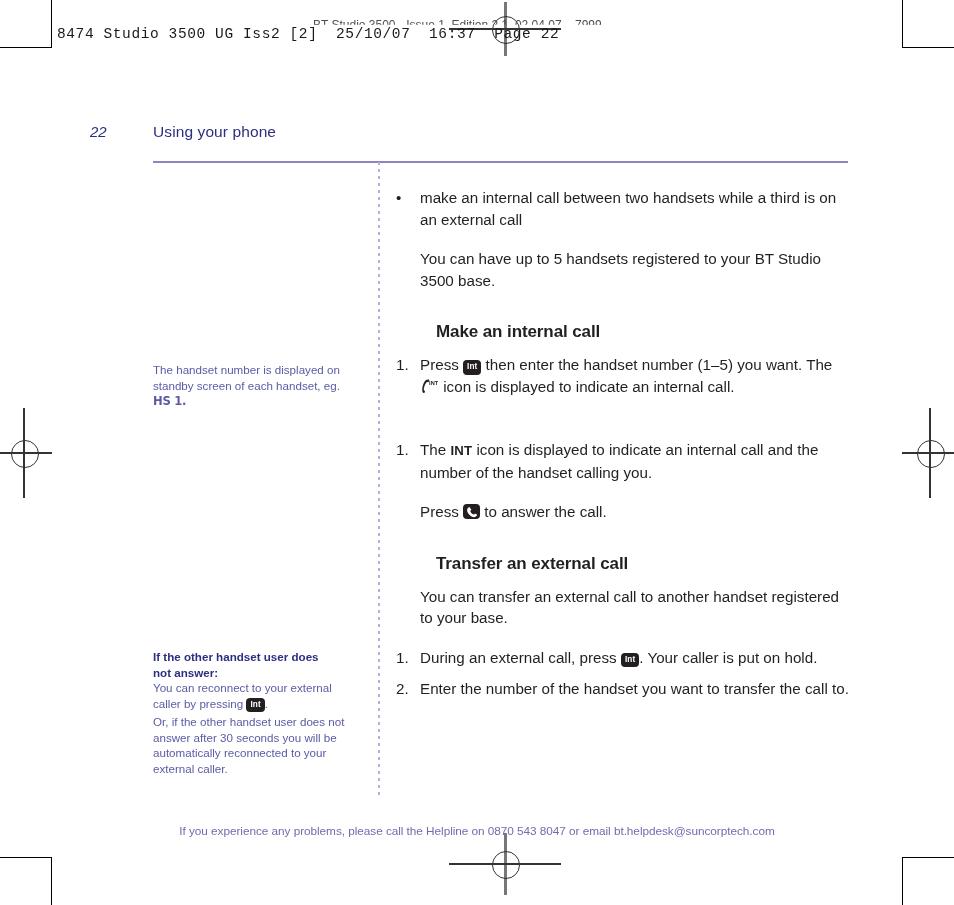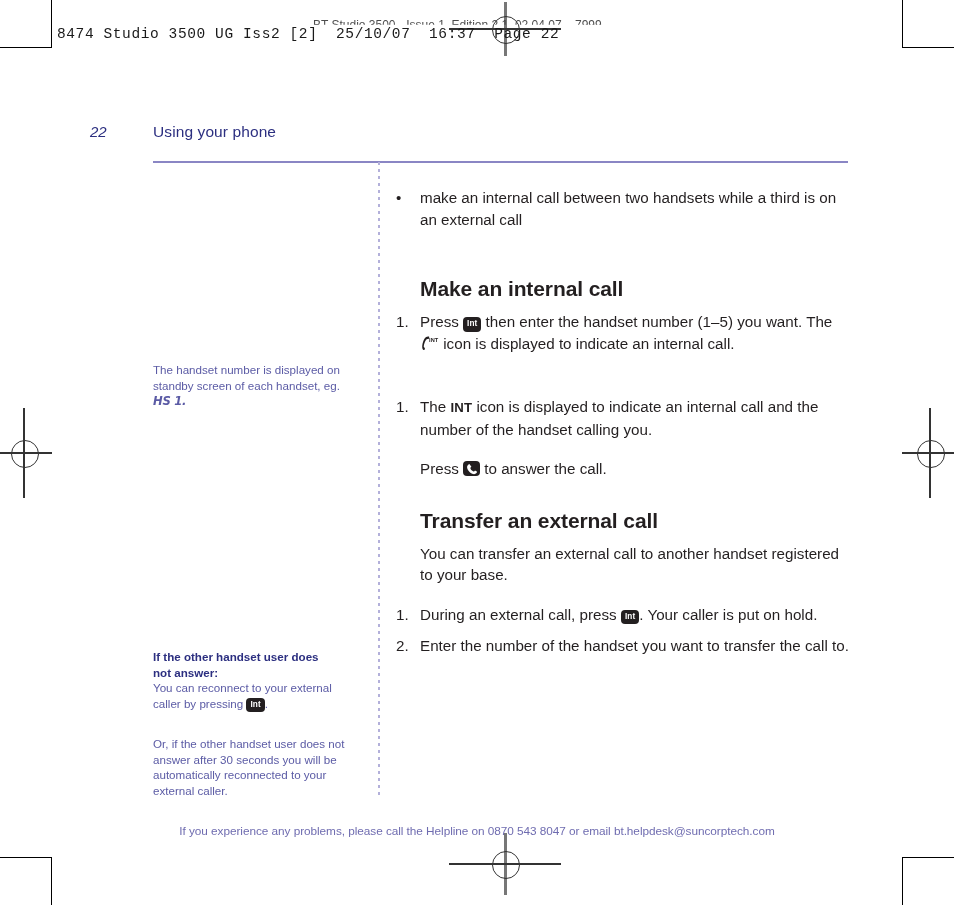--- a/index.html
+++ b/index.html
@@ -136,24 +136,23 @@
   }
   .note-top { top: 177px; }
   .note-bottom { top: 432px; }
   .note b {
     color: #2c2f80;
     font-weight: 700;
     display: block;
     margin-top: 32px;
   }
   .note p { margin: 0; }
-  .note p.gap { margin-top: 24px; }
+  .note p.gap { margin-top: 2px; }
   .note .hs {
     font-family: "DejaVu Sans", sans-serif;
-    font-style: italic;
     font-weight: 600;
     font-size: 11.6px;
     letter-spacing: -0.3px;
   }
 
   
   .main {
     position: absolute;
     left: 396px;
     top: 187px;
@@ -173,22 +172,22 @@
     line-height: 21.5px;
     color: #231f20;
   }
   .body-text {
     margin-left: 24px;
     font-size: 15.2px;
     line-height: 21.5px;
     color: #231f20;
   }
   .sec-head {
-    margin-left: 24px;
-    font-size: 21px;
+    margin-left: 40px;
+    font-size: 17px;
     line-height: 21px;
     font-weight: 700;
     color: #231f20;
     letter-spacing: -0.1px;
   }
   .sp-18 { height: 18px; }
   .sp-12 { height: 12px; }
   .sp-10 { height: 10px; }
   .sp-30 { height: 30px; }
 
@@ -310,20 +309,23 @@
 
 <div class="main">
 
   <div class="block">
     <div class="marker">•</div>
     <div class="body-text">make an internal call between two handsets while a third is on an external call</div>
   </div>
 
   <div class="sp-18"></div>
 
+  <div class="block">
+    <div class="body-text">You can have up to 5 handsets registered to your BT Studio 3500 base.</div>
+  </div>
 
   <div class="sp-30"></div>
 
   <div class="sec-head">Make an internal call</div>
   <div class="sp-12"></div>
   <div class="block">
     <div class="marker">1.</div>
     <div class="body-text"><span>Press </span><span class="key-int">Int</span><span> then enter the handset number (1–5) you want. The </span><span class="icon-int-handset"><svg width="12" height="14" viewBox="0 0 12 14" aria-hidden="true">
             <path d="M8.9 0.6 C7.2 0.2 5.6 1.0 4.6 2.6 C3.4 4.5 2.6 7.0 2.3 9.3 C2.1 10.9 2.2 12.2 2.6 13.1 C2.9 13.8 3.5 14.1 4.1 13.9 C4.7 13.7 5.0 13.1 4.9 12.4 C4.8 11.8 4.5 11.4 4.1 11.2 C3.8 11.0 3.7 10.7 3.8 10.1 C4.1 8.1 4.8 5.9 5.8 4.3 C6.4 3.3 7.1 2.8 7.8 2.9 C8.3 3.0 8.6 2.8 8.9 2.4 C9.3 1.8 9.4 1.0 8.9 0.6 Z" fill="#231f20"></path>
           </svg><span class="sub">INT</span></span><span> icon is displayed to indicate an internal call.</span></div>

